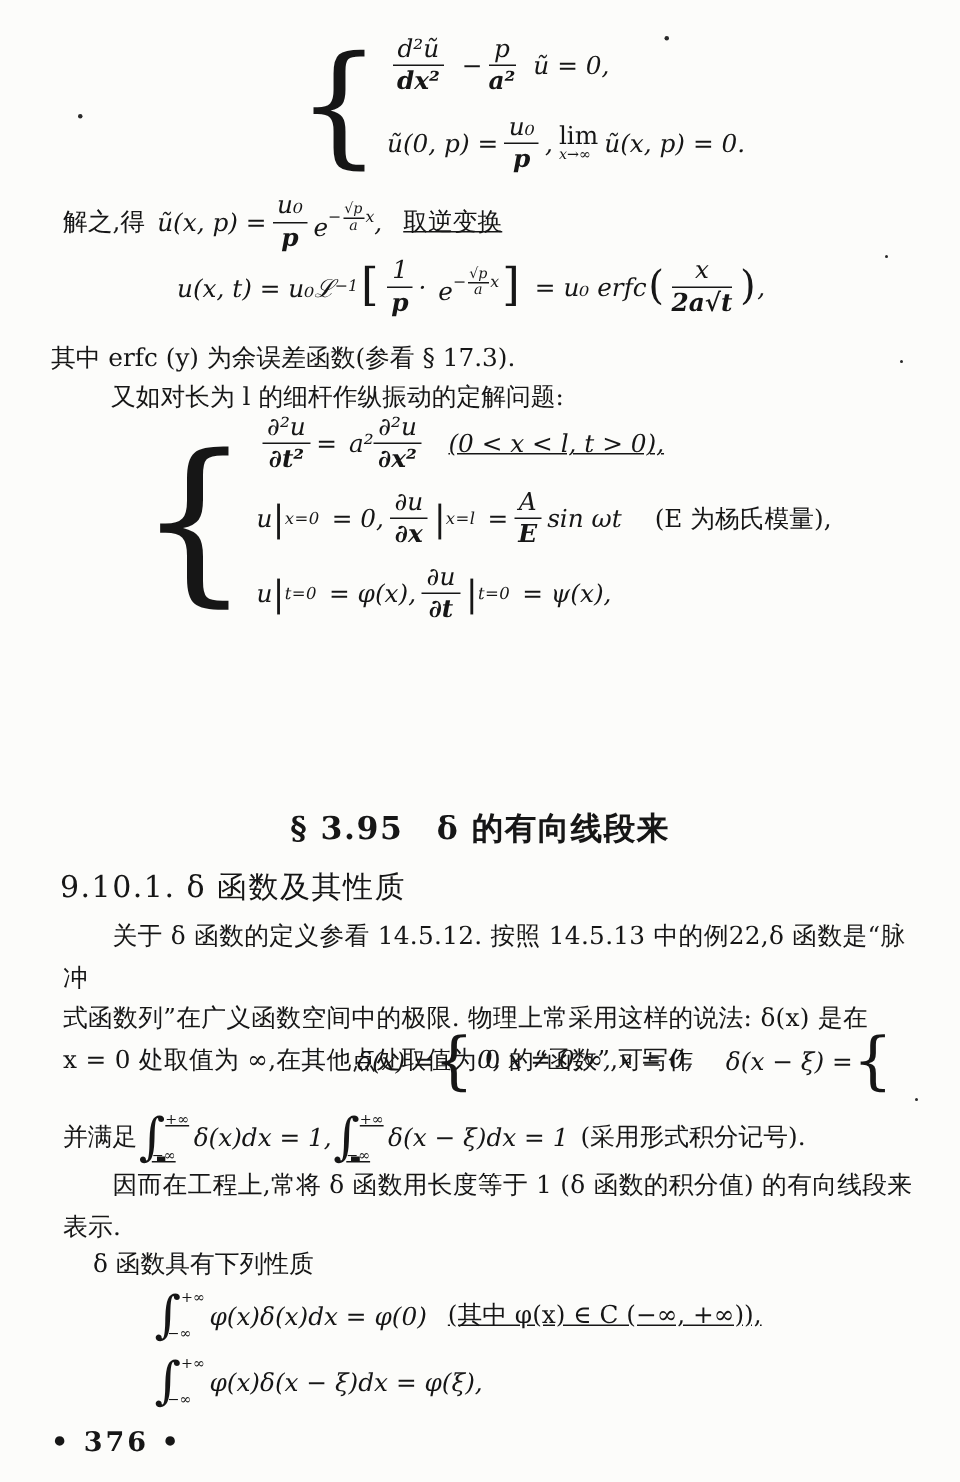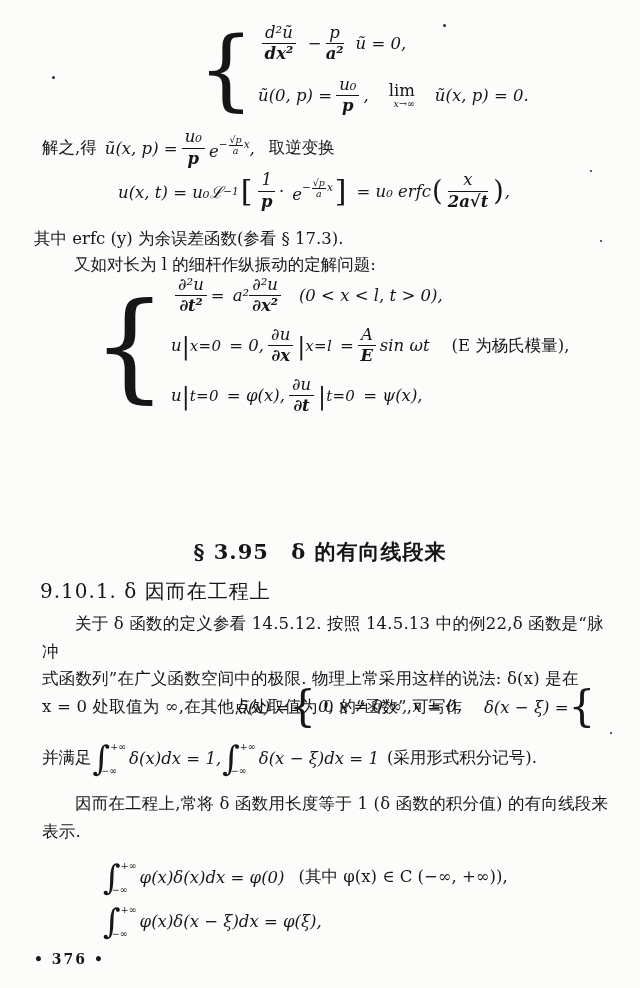--- a/index.html
+++ b/index.html
@@ -7,21 +7,21 @@
   .page {
     position:relative; width:640px; height:988px; margin:0 auto;
     background:#fcfcfa; color:#161616; overflow:hidden;
     font-family:"DejaVu Serif","Liberation Serif",serif;
     font-size:16.5px;
   }
   .abs { position:absolute; }
   .cn { font-style:normal; }
   .m  { font-style:italic; }
   .row { display:flex; align-items:center; white-space:nowrap; }
-  .gap2 { margin-left:8px; } .gap3 { margin-left:14px; } .gap4 { margin-left:22px; }
+  .gap2 { margin-left:8px; } .gap3 { margin-left:14px;text-decoration:underline; } .gap4 { margin-left:22px; }
 
   
   .fr { display:inline-block; text-align:center; vertical-align:middle; line-height:1.12; margin:0 4px; }
   .fr .n { display:block; border-bottom:1.4px solid #161616; padding:0 3px 1px; }
   .fr .d { display:block; padding-top:1px;font-weight:bold; }
   
   .frs { display:inline-block; text-align:center; vertical-align:middle; line-height:1.05; font-size:9.5px; margin:0 1px; }
   .frs .n { display:block; border-bottom:1px solid #161616; padding:0 1px; }
   .frs .d { display:block; }
   .exp { font-size:10.5px; vertical-align:9px; white-space:nowrap; }
@@ -34,39 +34,39 @@
   .br.hc { font-size:42px; margin-right:2px; }
   .rows { display:flex; flex-direction:column; }
   .rows.g1 > .row + .row { margin-top:12px; }
   .rows.g2 > .row + .row { margin-top:10px; }
 
   
   .bigd { font-style:normal; font-size:30px; line-height:0; vertical-align:middle; margin:0 2px; }
   .bigp { font-style:normal; font-size:27px; line-height:0; vertical-align:middle; margin:0 1px; }
 
   
-  .lim { display:inline-block; text-align:right; vertical-align:middle; line-height:1.02; margin:0 20px; }
+  .lim { display:inline-block; text-align:left; vertical-align:middle; line-height:1.02; margin:0 4px; }
   .lim .lt { display:block; font-style:normal; }
   .lim .lb { display:block; font-size:9.5px; font-style:italic; }
 
   
   .ev { font-style:normal; font-size:1.45em; vertical-align:-4px; }
-  .evs { font-size:15px; font-style:italic; vertical-align:-7px; letter-spacing:.3px; }
+  .evs { font-size:11px; font-style:italic; vertical-align:-7px; letter-spacing:.3px; }
 
   
   .int { display:inline-flex; align-items:stretch; vertical-align:middle; margin:0 3px 0 1px; }
   .int .ig { font-style:normal; font-size:34px; line-height:1; }
   .int .il { display:flex; flex-direction:column; justify-content:space-between; font-size:9.5px; font-style:normal; line-height:1; padding:1px 0 0; }
   .int .il .lo { margin-left:-9px; }
 
   
   .para div { line-height:27.5px; letter-spacing:.2px; }
   .sec-heading { width:100%; text-align:center; font-weight:bold; font-size:21px; letter-spacing:1px; }
   .sub-heading { font-size:20px; letter-spacing:1px; }
-  .pagenum { font-weight:bold; font-size:14px; letter-spacing:2px; }
+  .pagenum { font-weight:bold; font-size:18px; letter-spacing:2px; }
 
   .cases { display:inline-flex; text-align:left; line-height:1.35; vertical-align:middle; }
   .speck { position:absolute; background:#2a2a2a; border-radius:50%; }
 </style>
 </head>
 <body>
 
 <div class="page">
 
   <div class="abs sys m" style="top:24px;left:198px;">
@@ -187,21 +187,21 @@
       </div>
     </div>
   </div>
 
 
   <div class="abs sec-heading cn" style="top:538px;left:0;">
     <span>§ 3.95</span>
     <span style="margin-left:14px;">δ 的有向线段来</span>
   </div>
 
-  <div class="abs sub-heading cn" style="top:578px;left:40px;">9.10.1.  δ 因而在工程上</div>
+  <div class="abs sub-heading cn" style="top:578px;left:40px;">9.10.1.  δ 函数及其性质</div>
 
   <div class="abs para cn" style="top:610px;left:42px;right:26px;">
     <div style="text-indent:2em;">关于 δ 函数的定义参看 14.5.12. 按照 14.5.13 中的例22,δ 函数是“脉冲</div>
     <div>式函数列”在广义函数空间中的极限. 物理上常采用这样的说法: δ(x) 是在</div>
     <div>x = 0 处取值为 ∞,在其他点处取值为 0 的“函数”,可写作</div>
   </div>
 
   <div class="abs row m" style="top:684px;left:238px;height:46px;align-items:center;">
     <span>δ(x) =</span>
     <span class="br hc">{</span>
@@ -228,24 +228,25 @@
         <span class="il">
           <span class="up">+∞</span>
           <span class="lo">−∞</span>
         </span>
       </span>
     <span class="m">δ(x − ξ)dx = 1</span>
     <span class="cn gap2">(采用形式积分记号).</span>
   </div>
 
   <div class="abs para cn" style="top:776px;left:42px;right:26px;">
-    <div style="text-indent:2em;margin-top:14px;">因而在工程上,常将 δ 函数用长度等于 1 (δ 函数的积分值) 的有向线段来</div>
+    <div style="text-indent:2em;">因而在工程上,常将 δ 函数用长度等于 1 (δ 函数的积分值) 的有向线段来</div>
     <div>表示.</div>
   </div>
 
+  <div class="abs cn" style="top:832px;left:62px;">δ 函数具有下列性质</div>
 
   <div class="abs row" style="top:856px;left:102px;height:42px;">
     <span class="int">
         <span class="ig">∫</span>
         <span class="il">
           <span class="up">+∞</span>
           <span class="lo">−∞</span>
         </span>
       </span>
     <span class="m">φ(x)δ(x)dx = φ(0)</span>

